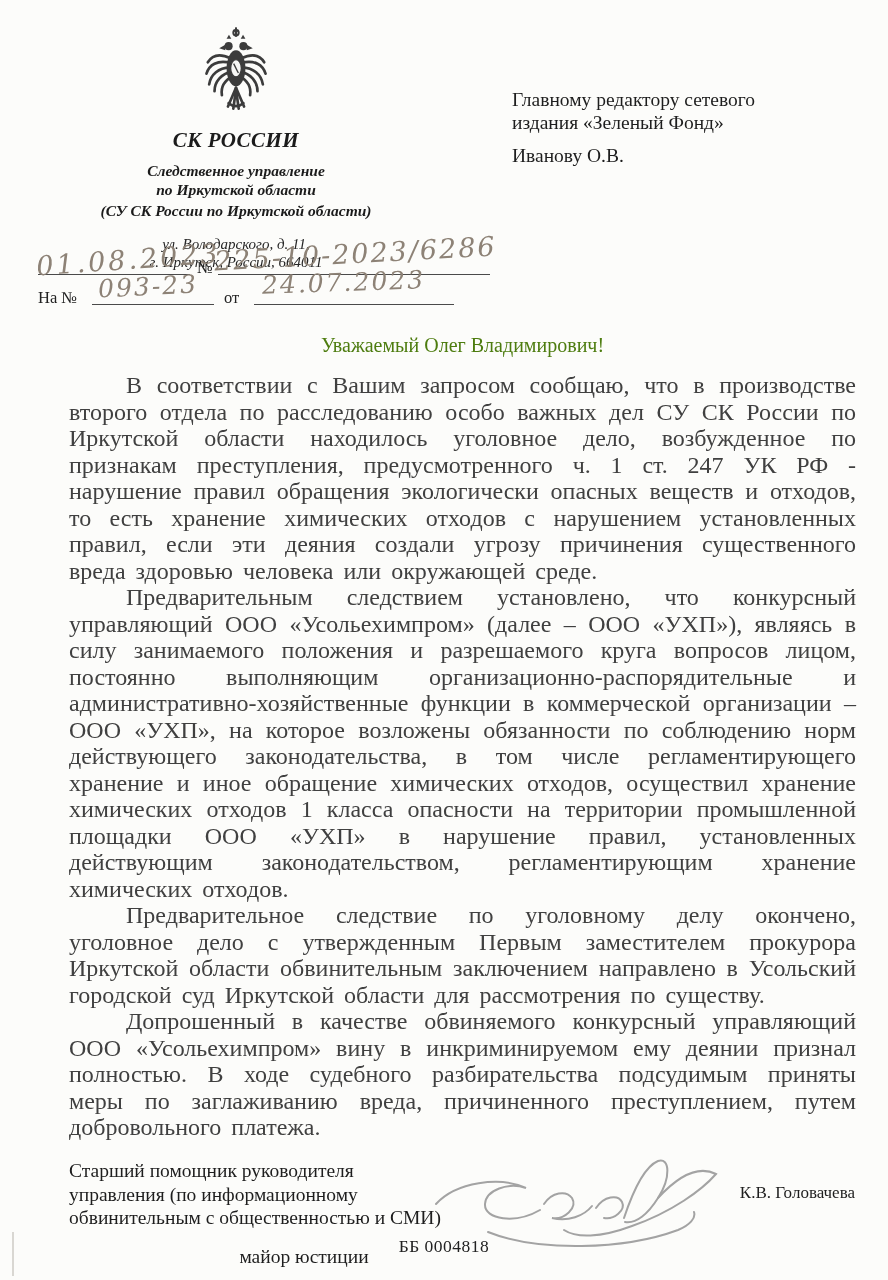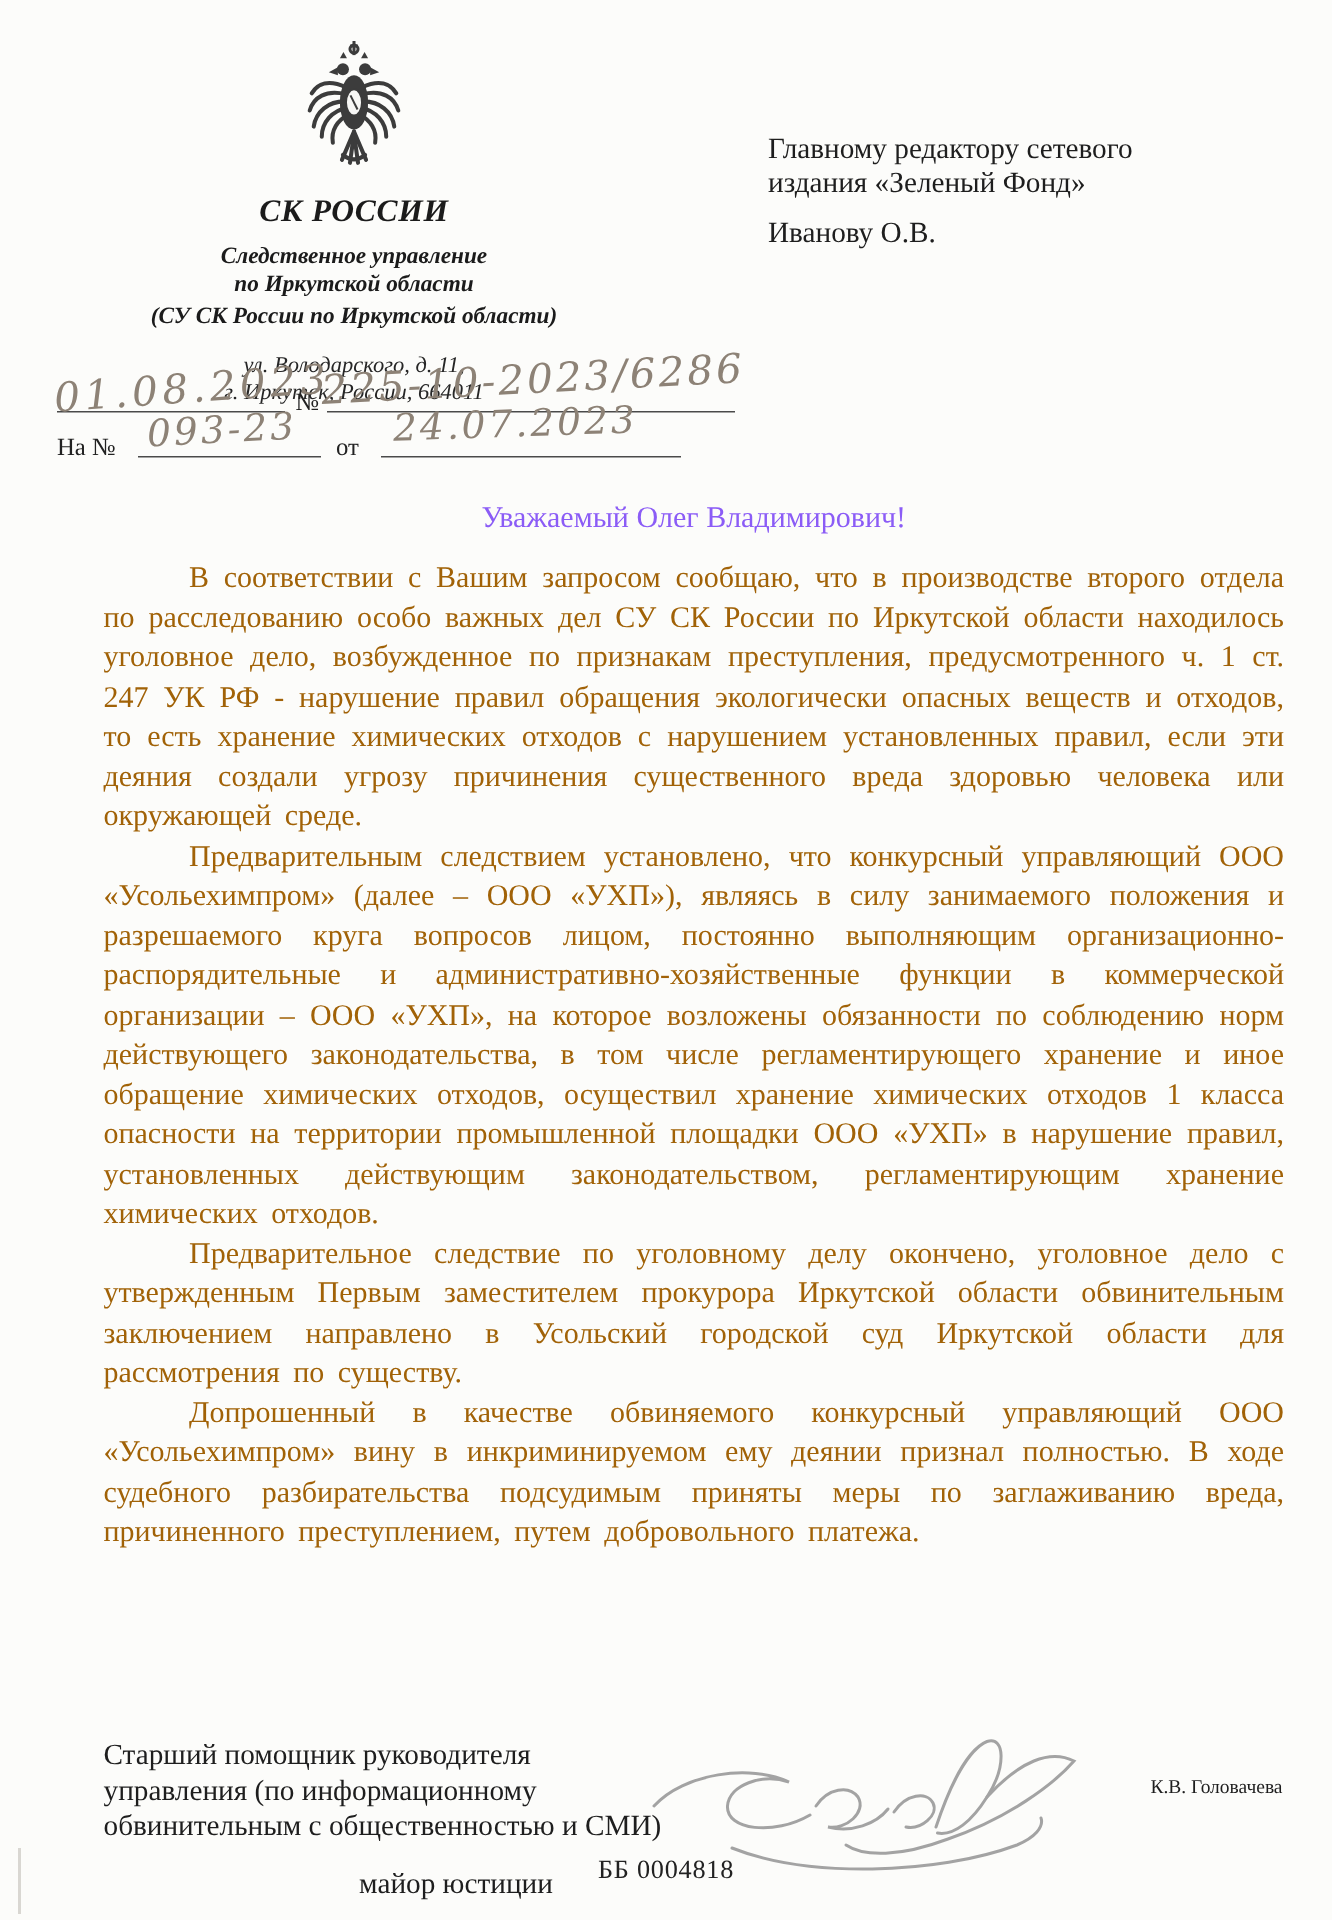--- a/index.html
+++ b/index.html
@@ -24,28 +24,28 @@
     white-space:nowrap;
   }
   .hw-date   {left:36px; top:244px;font-size:27px;letter-spacing:3px;transform:rotate(-4deg);}
   .hw-number {left:214px;top:238px;font-size:27px;letter-spacing:2px;transform:rotate(-3deg);}
   .hw-reply-num {left:98px; top:272px;font-size:25px;letter-spacing:2px;transform:rotate(-3deg);}
   .hw-reply-date{left:262px;top:268px;font-size:25px;letter-spacing:2px;transform:rotate(-2deg);}
   
   .addressee{position:absolute;left:512px;top:88px;width:350px;font-size:19.5px;line-height:23px;color:#1e1e1e;}
   .addressee .name{margin-top:10px;}
   
-  .salutation{position:absolute;left:69px;top:334px;width:787px;text-align:center;font-size:20px;color:#8b5cf6;}
+  .salutation{position:absolute;left:69px;top:334px;width:787px;text-align:center;font-size:20px;color:#4d7c0f;}
   .body-text{position:absolute;left:69px;top:372px;width:787px;
-    font-size:20px;line-height:26.5px;text-align:justify;word-spacing:4px;color:#a16207;}
+    font-size:24px;line-height:26.5px;text-align:justify;word-spacing:4px;color:#404040;}
   .body-text p{margin:0;text-indent:57px;}
   
   .sig-left{position:absolute;left:69px;top:1159px;width:470px;font-size:19.5px;line-height:23.5px;color:#1e1e1e;}
   .sig-rank{margin-top:15px;text-align:center;}
-  .sig-name{position:absolute;right:33px;top:1183px;font-size:13px;color:#1e1e1e;}
+  .sig-name{position:absolute;right:33px;top:1183px;font-size:17px;color:#1e1e1e;}
   .sig-scribble{position:absolute;left:428px;top:1146px;}
   
   .form-number{position:absolute;left:0;top:1236px;width:888px;text-align:center;font-size:17.5px;letter-spacing:.5px;color:#222;}
   .scan-smudge{position:absolute;left:12px;top:1232px;width:2px;height:44px;background:#d9d7d2;}
 </style>
 </head>
 <body>
 
 <div class="page">
 

